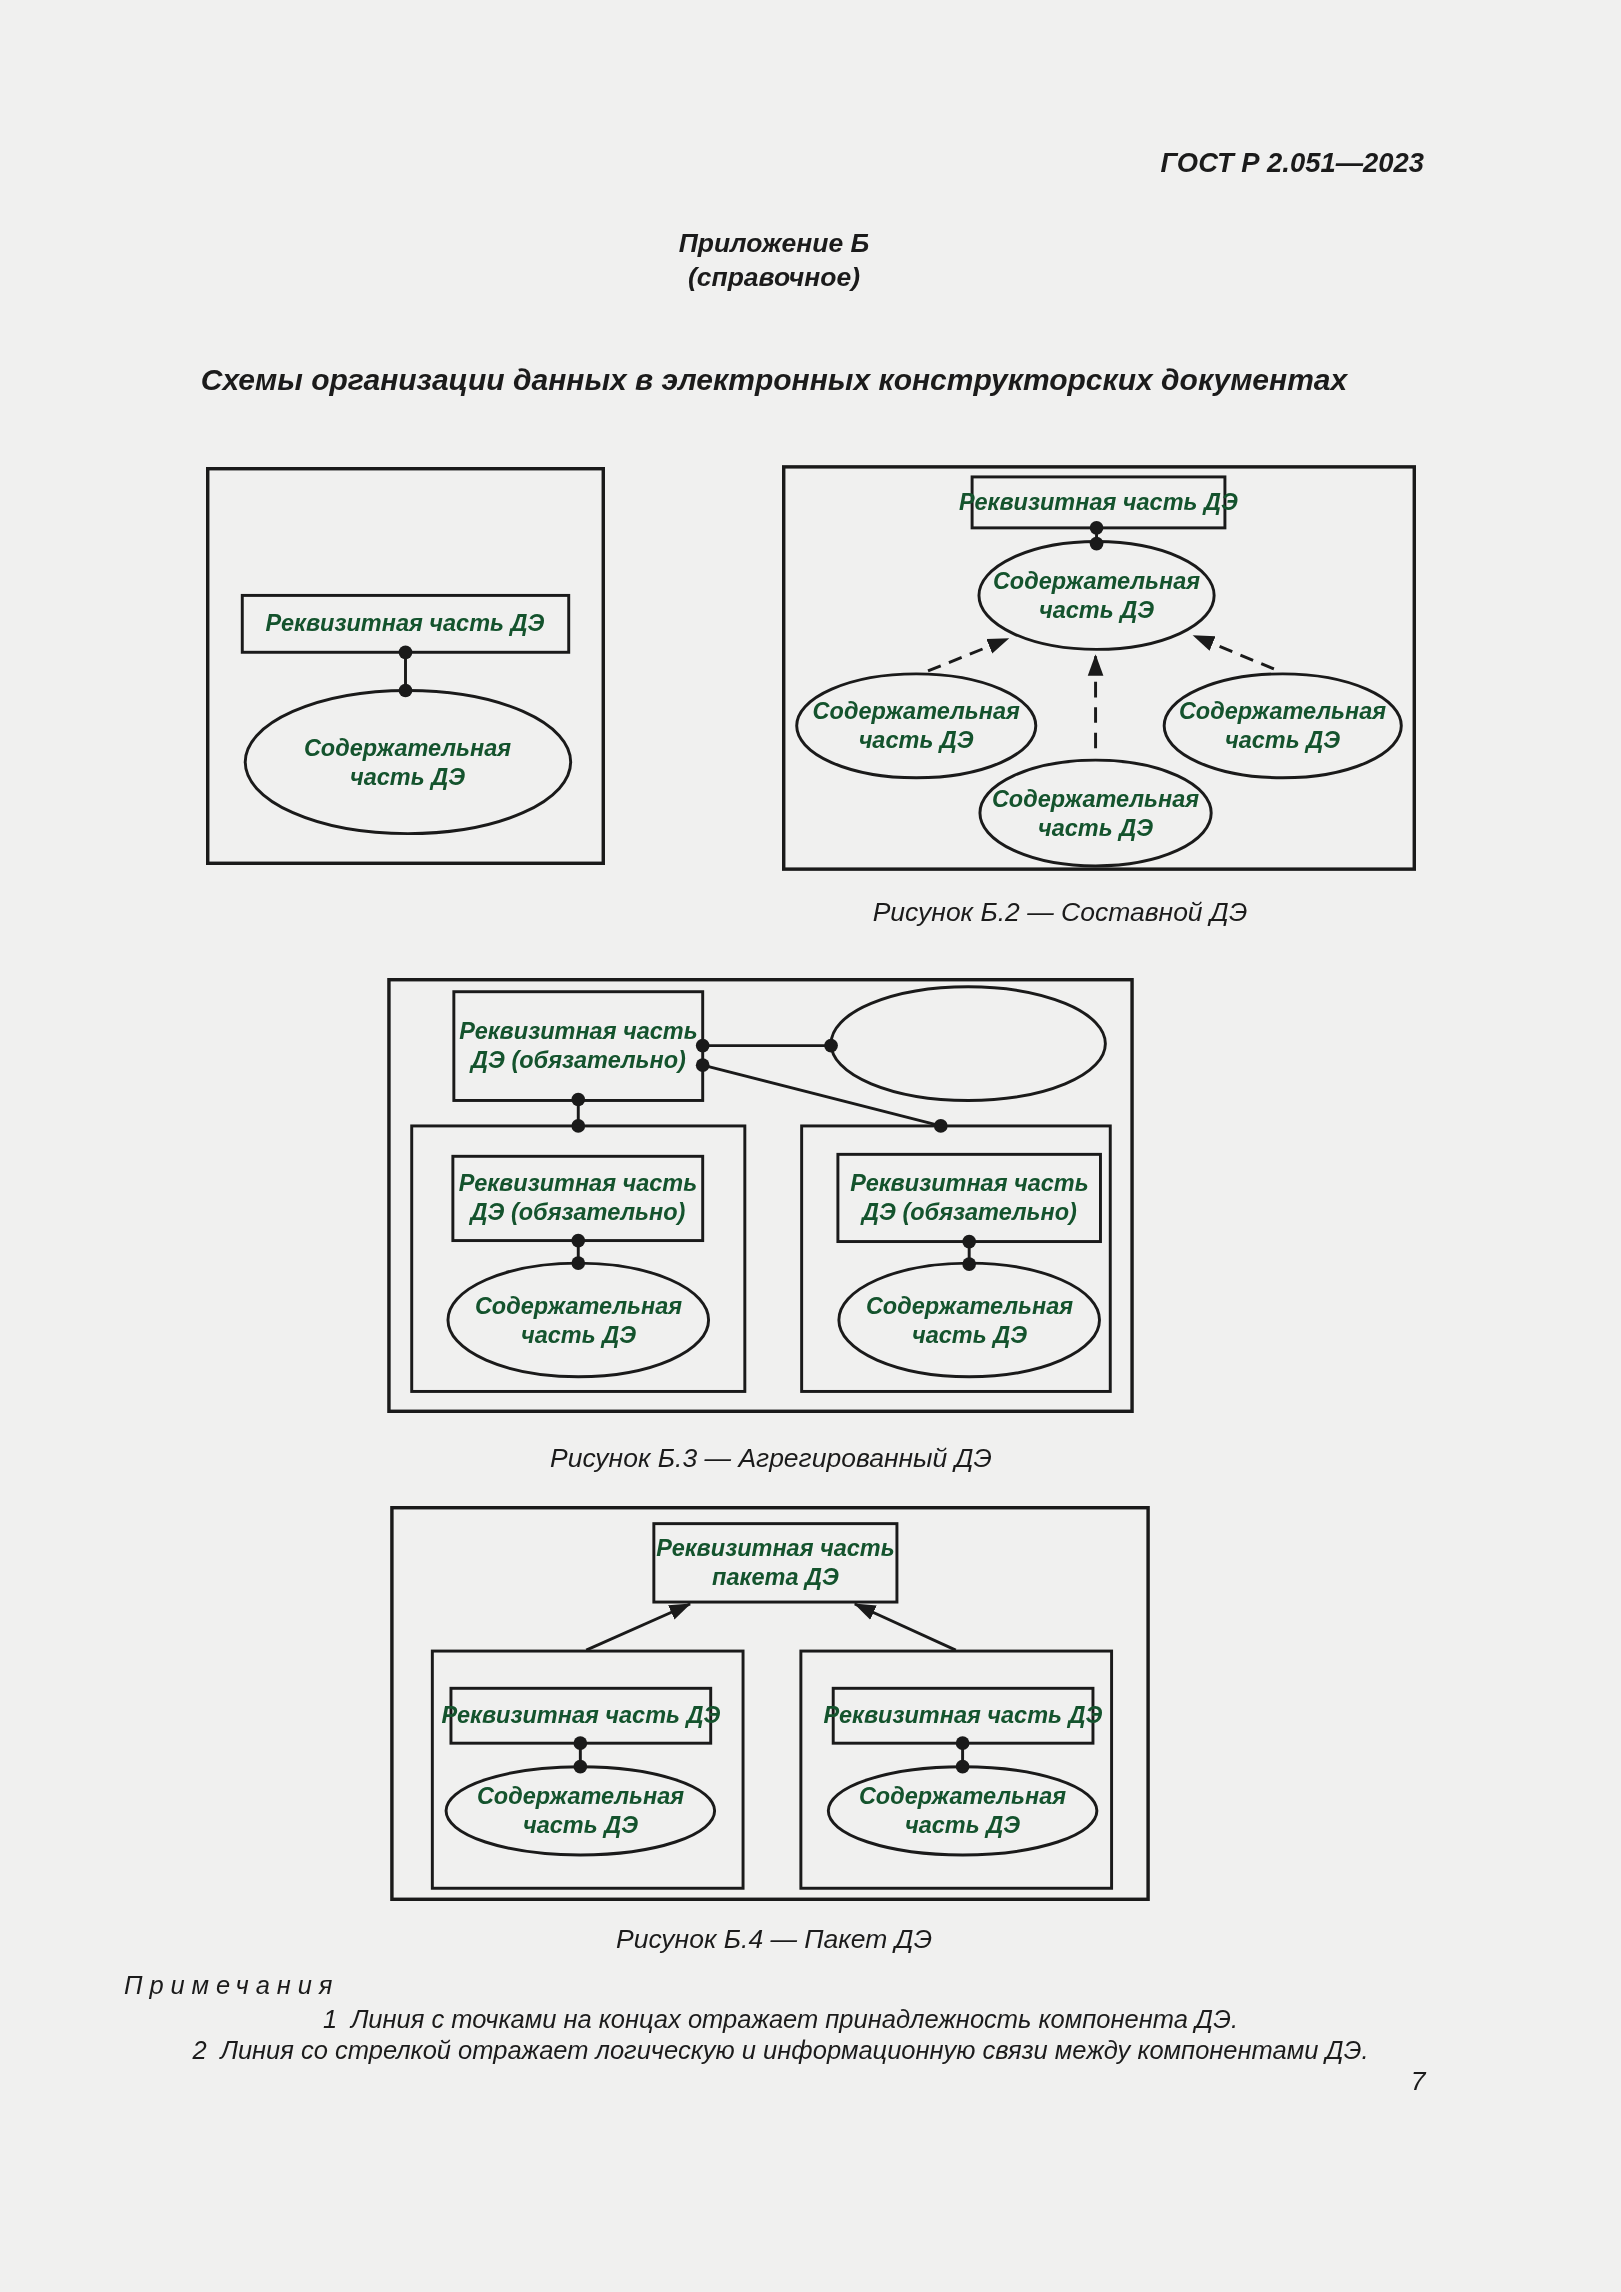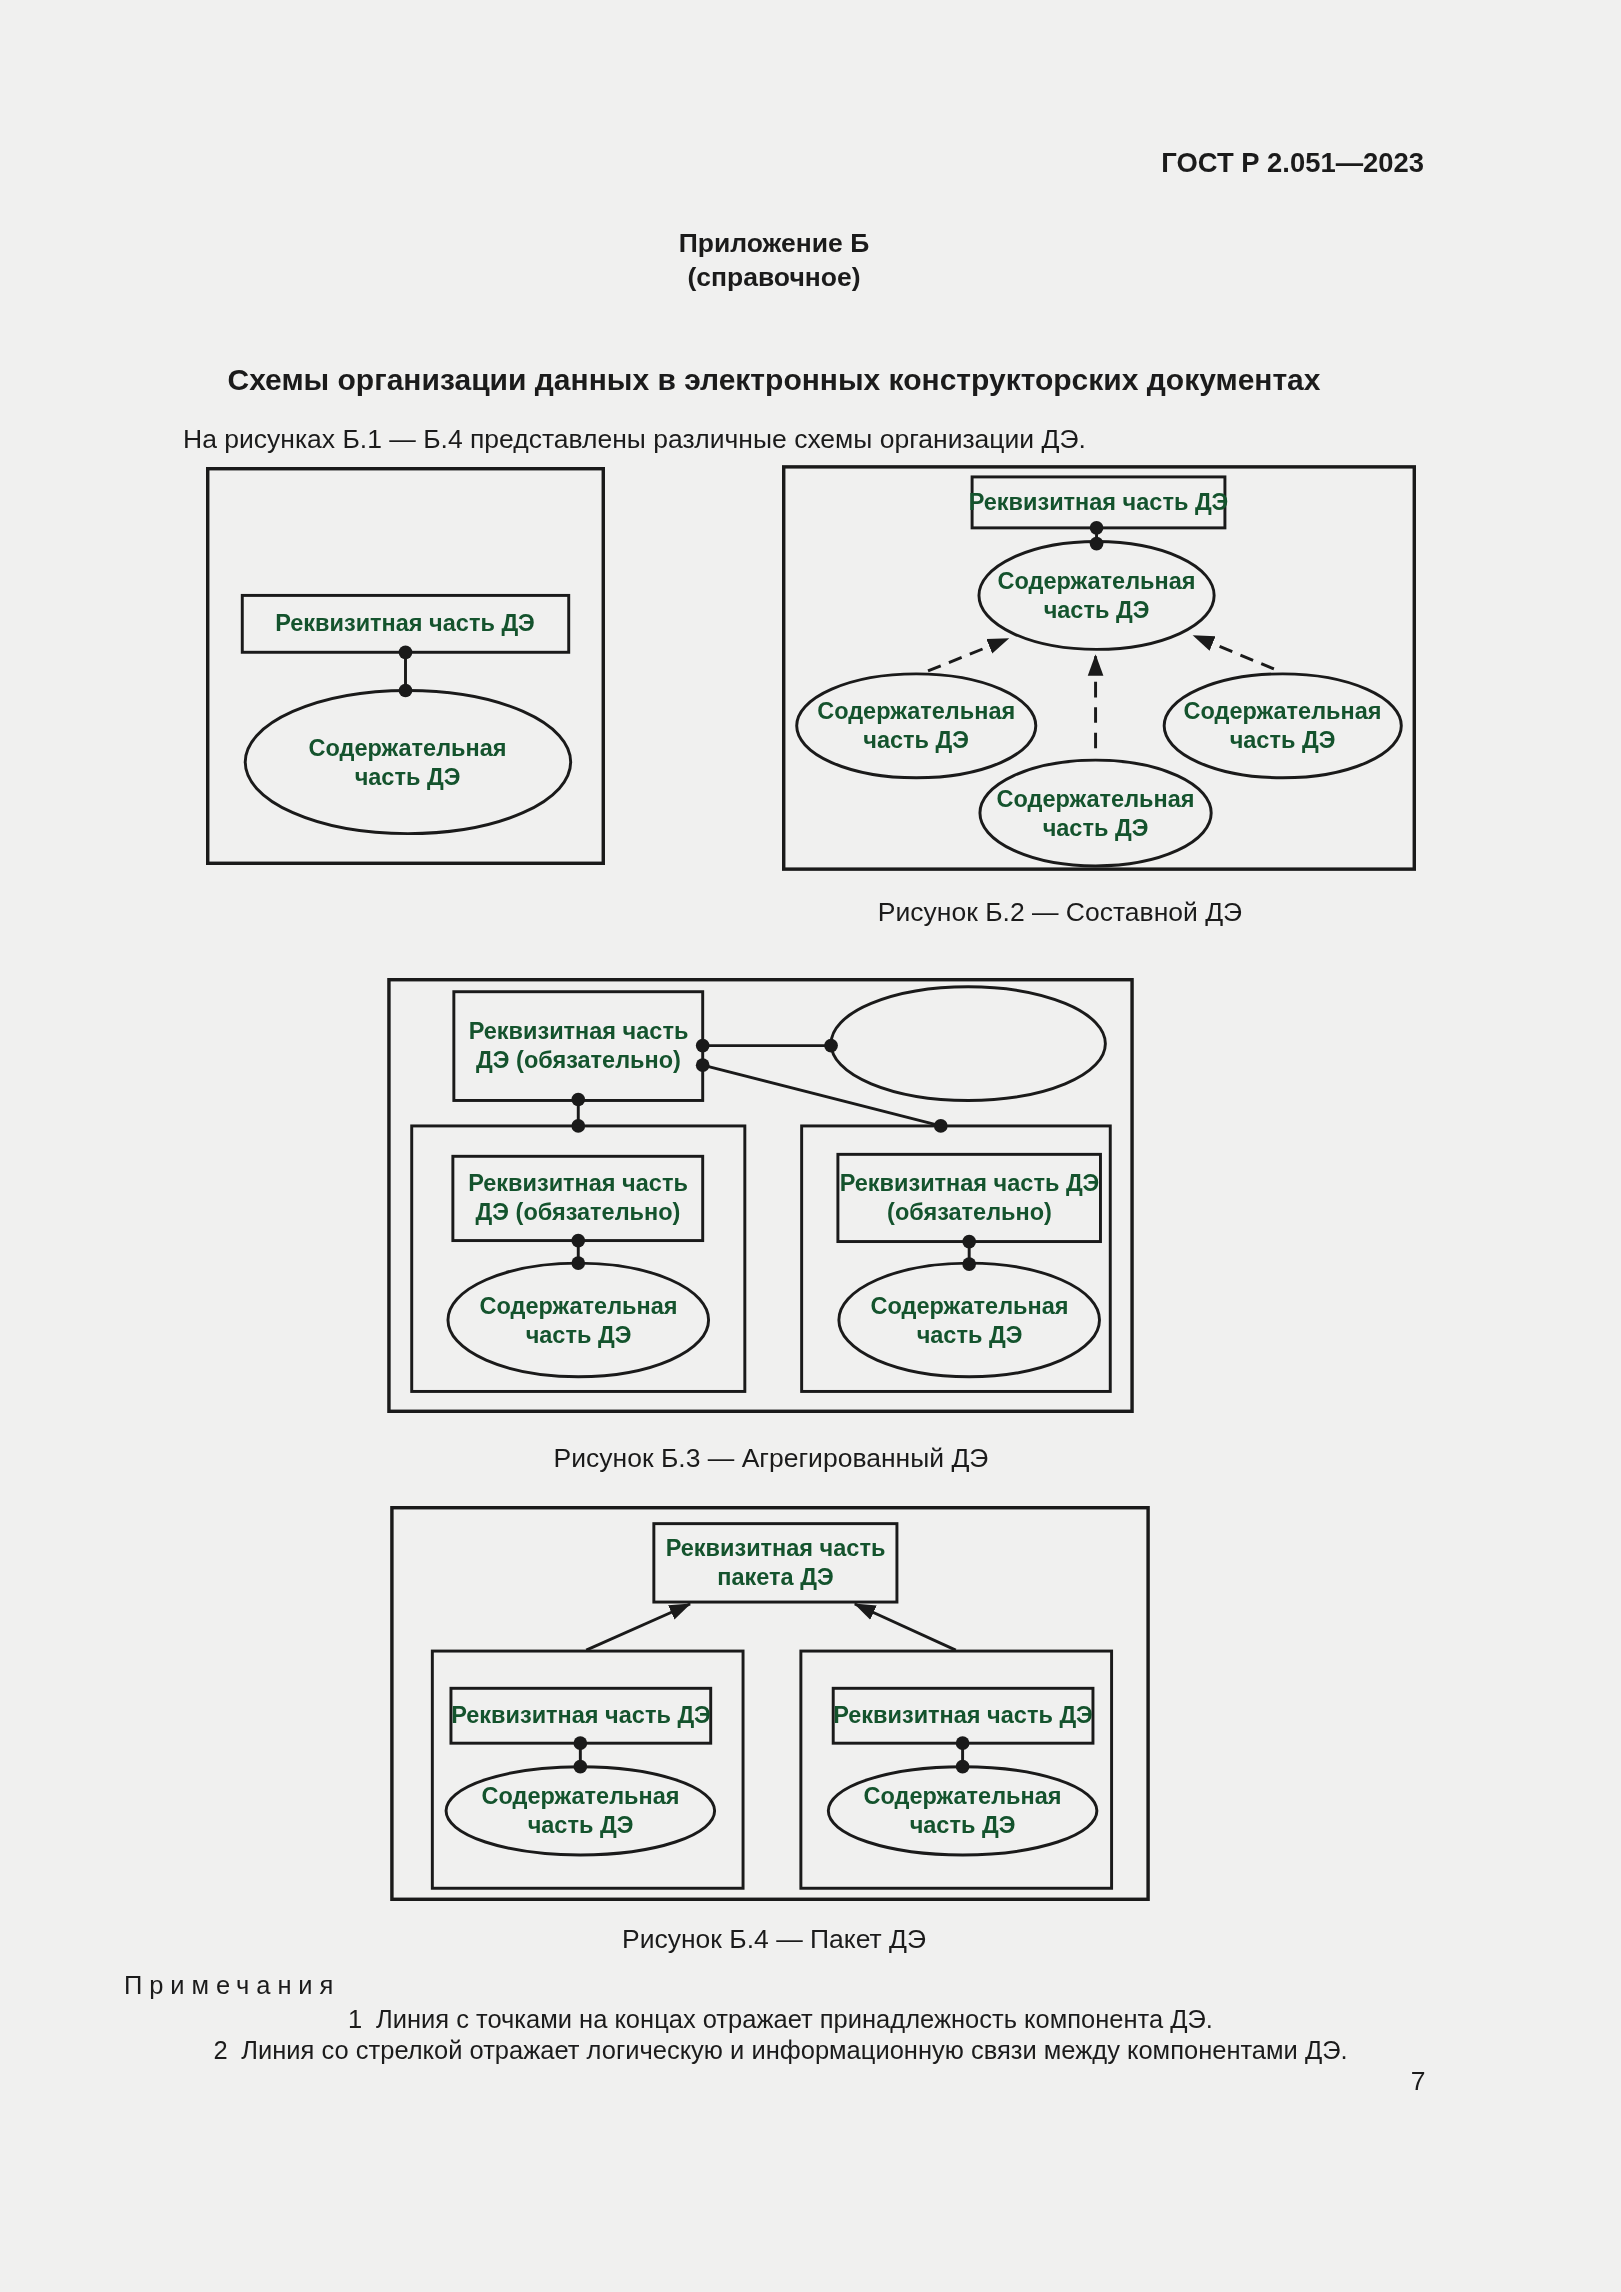--- a/index.html
+++ b/index.html
@@ -2,21 +2,21 @@
 <html><head>
 <meta charset="utf-8">
 <style>
   html,body { margin:0; padding:0; background:#d8d8d6; }
   .page {
     position:relative; width:1621px; height:2293px;
     background:#f0f0ef; color:#1b1b1b;
     font-family:"Liberation Sans", sans-serif;
     overflow:hidden;
   }
-  .abs { position:absolute; }
+  .abs { position:absolute;font-style:italic; }
   .hdr { font-weight:bold; font-size:27.4px; text-align:right; }
   .centerblock { left:124px; width:1300px; text-align:center; }
   .apx { font-weight:bold; font-size:26.5px; }
   .sect-title { font-weight:bold; font-size:30px; }
   .body-text { font-size:26.5px; }
   .caption { font-size:26.5px; text-align:center; }
   svg.fig { position:absolute; display:block; }
   .fig-label {
     position:absolute; display:flex; align-items:center; justify-content:center;
     text-align:center; font-weight:bold; font-size:23.5px; line-height:29px;
@@ -35,21 +35,20 @@
 
 <div class="page">
 
   <div class="abs hdr" style="left:934px; top:147px; width:490px;">ГОСТ Р 2.051—2023</div>
 
   <div class="abs centerblock apx" style="top:228px;">Приложение Б</div>
   <div class="abs centerblock apx" style="top:262px;">(справочное)</div>
 
   <div class="abs centerblock sect-title" style="top:363px;">Схемы организации данных в электронных конструкторских документах</div>
 
-  <div class="abs body-text" style="left:183px; top:424px; width:1235px;">На рисунках Б.1 — Б.4 представлены различные схемы организации ДЭ.</div>
 
   <div class="abs" style="left:206px; top:467px; width:399px; height:398px;">
     <svg class="fig" width="399" height="398" viewBox="0 0 407 406">
       <rect x="1.75" y="1.75" width="403.5" height="402.5" fill="none" stroke="#1a1a1a" stroke-width="3.5"></rect>
       <rect x="37" y="131" width="333" height="58" fill="none" stroke="#1a1a1a" stroke-width="3"></rect>
       <line x1="203.5" y1="189" x2="203.5" y2="228" stroke="#1a1a1a" stroke-width="3"></line>
       <circle cx="203.5" cy="189" r="7" fill="#1a1a1a"></circle>
       <circle cx="203.5" cy="228" r="7" fill="#1a1a1a"></circle>
       <ellipse cx="206" cy="301" rx="166" ry="73" fill="none" stroke="#1a1a1a" stroke-width="3"></ellipse>
     </svg>

